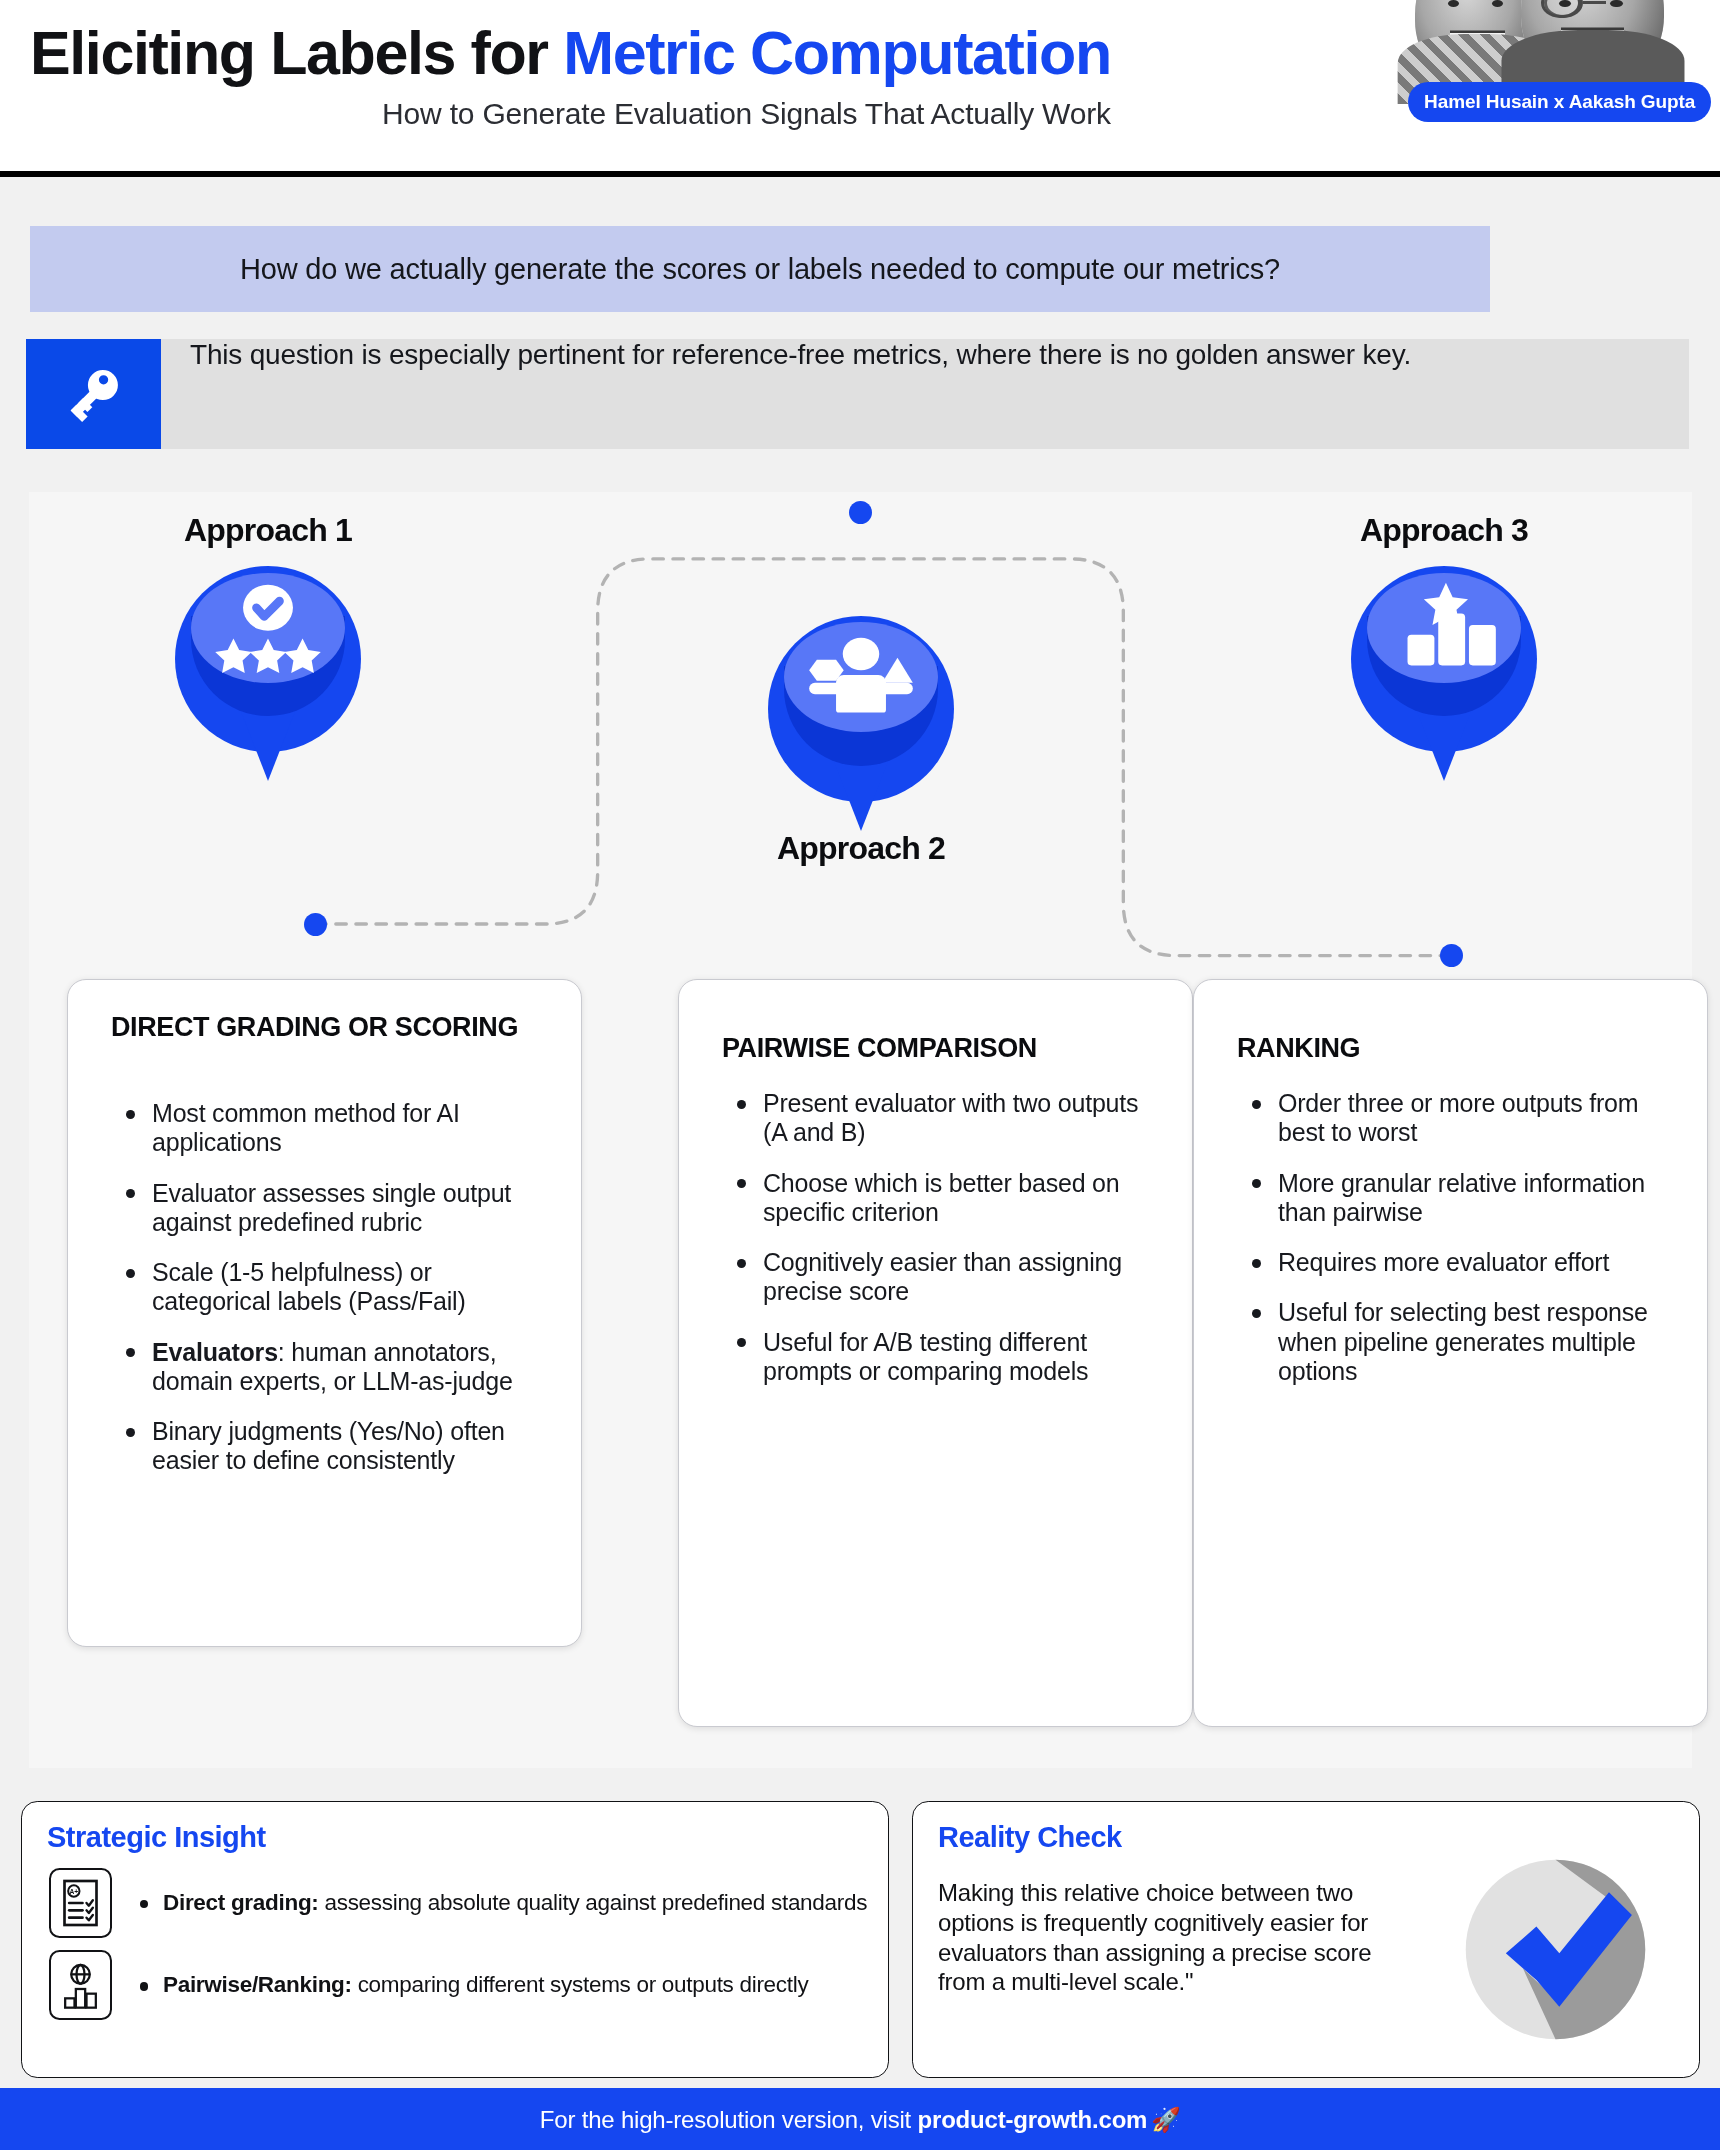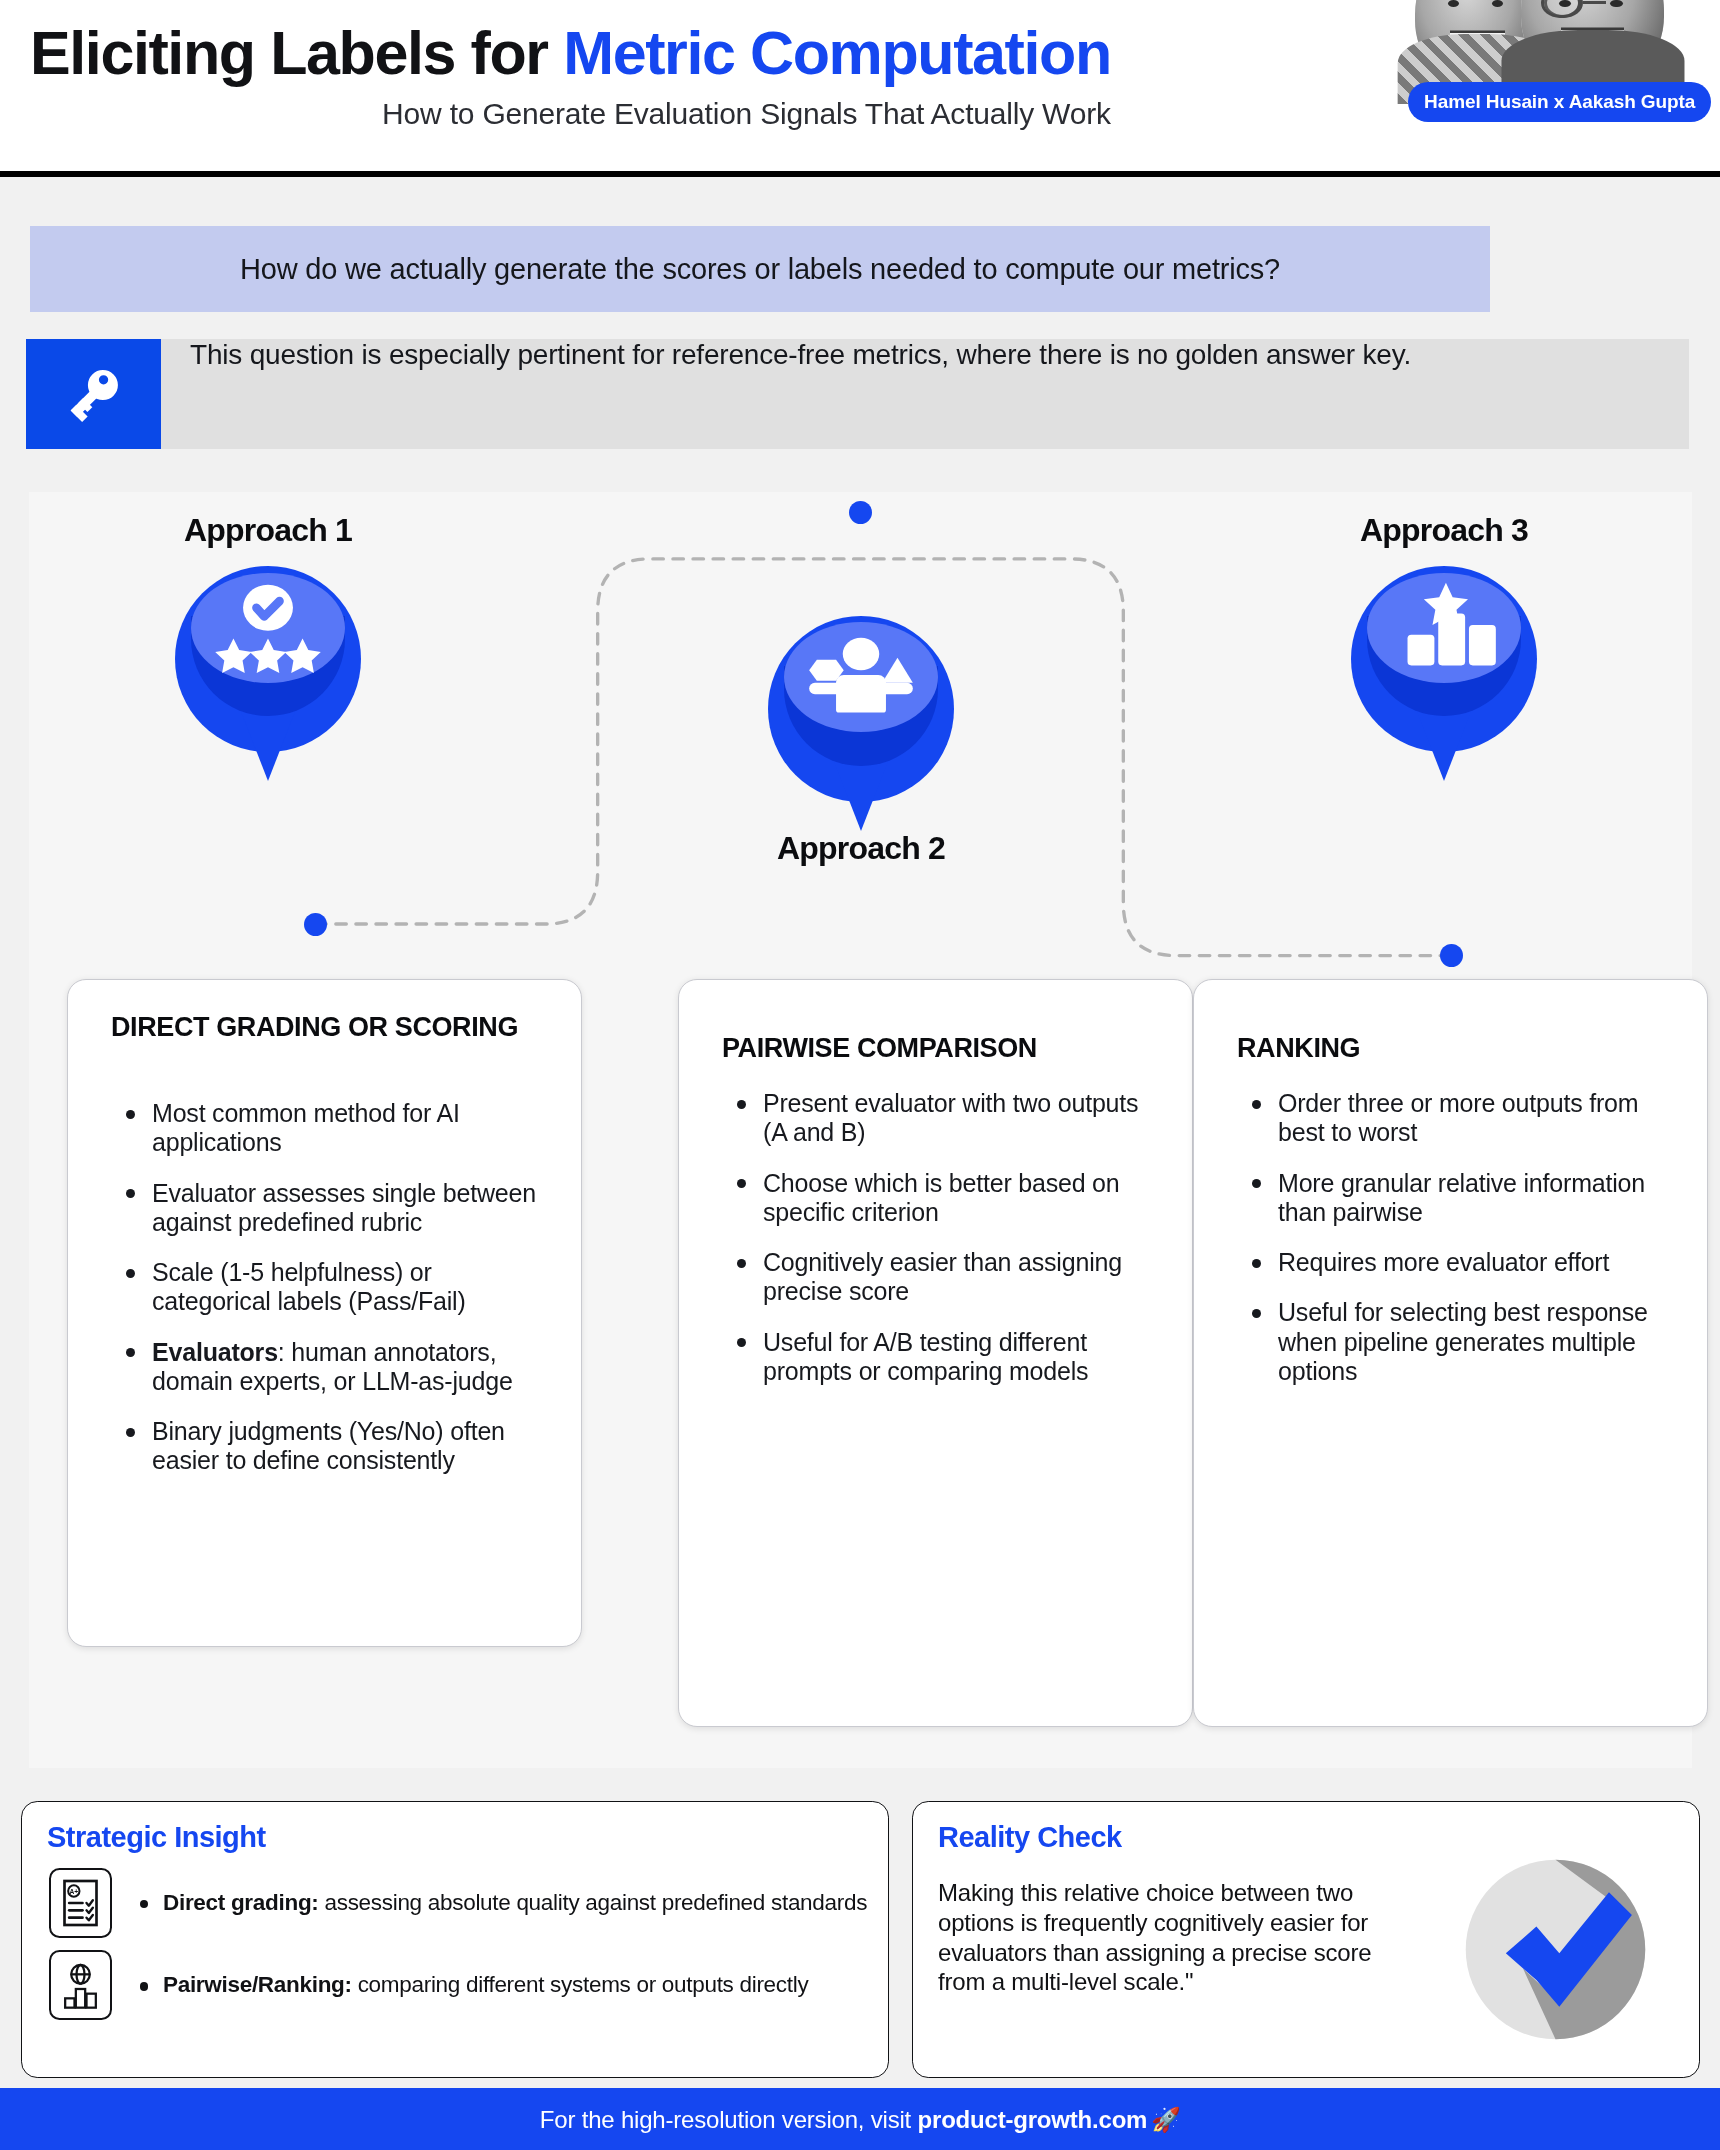--- a/index.html
+++ b/index.html
@@ -366,21 +366,21 @@
           <rect x="106" y="48" width="28" height="42" rx="4"></rect>
         </g>
       </svg>
     </div>
   </div>
 
   <div class="card" id="card-1">
     <div class="card-title">DIRECT GRADING OR SCORING</div>
     <ul class="bullets">
       <li><span>Most common method for AI applications</span></li>
-      <li><span>Evaluator assesses single between against predefined rubric</span></li>
+      <li><span>Evaluator assesses single output against predefined rubric</span></li>
       <li><span>Scale (1-5 helpfulness) or categorical labels (Pass/Fail)</span></li>
       <li><b>Evaluators</b><span>: human annotators, domain experts, or LLM-as-judge</span></li>
       <li><span>Binary judgments (Yes/No) often easier to define consistently</span></li>
     </ul>
   </div>
 
   <div class="card" id="card-2">
     <div class="card-title">PAIRWISE COMPARISON</div>
     <ul class="bullets">
       <li><span>Present evaluator with two outputs (A and B)</span></li>

